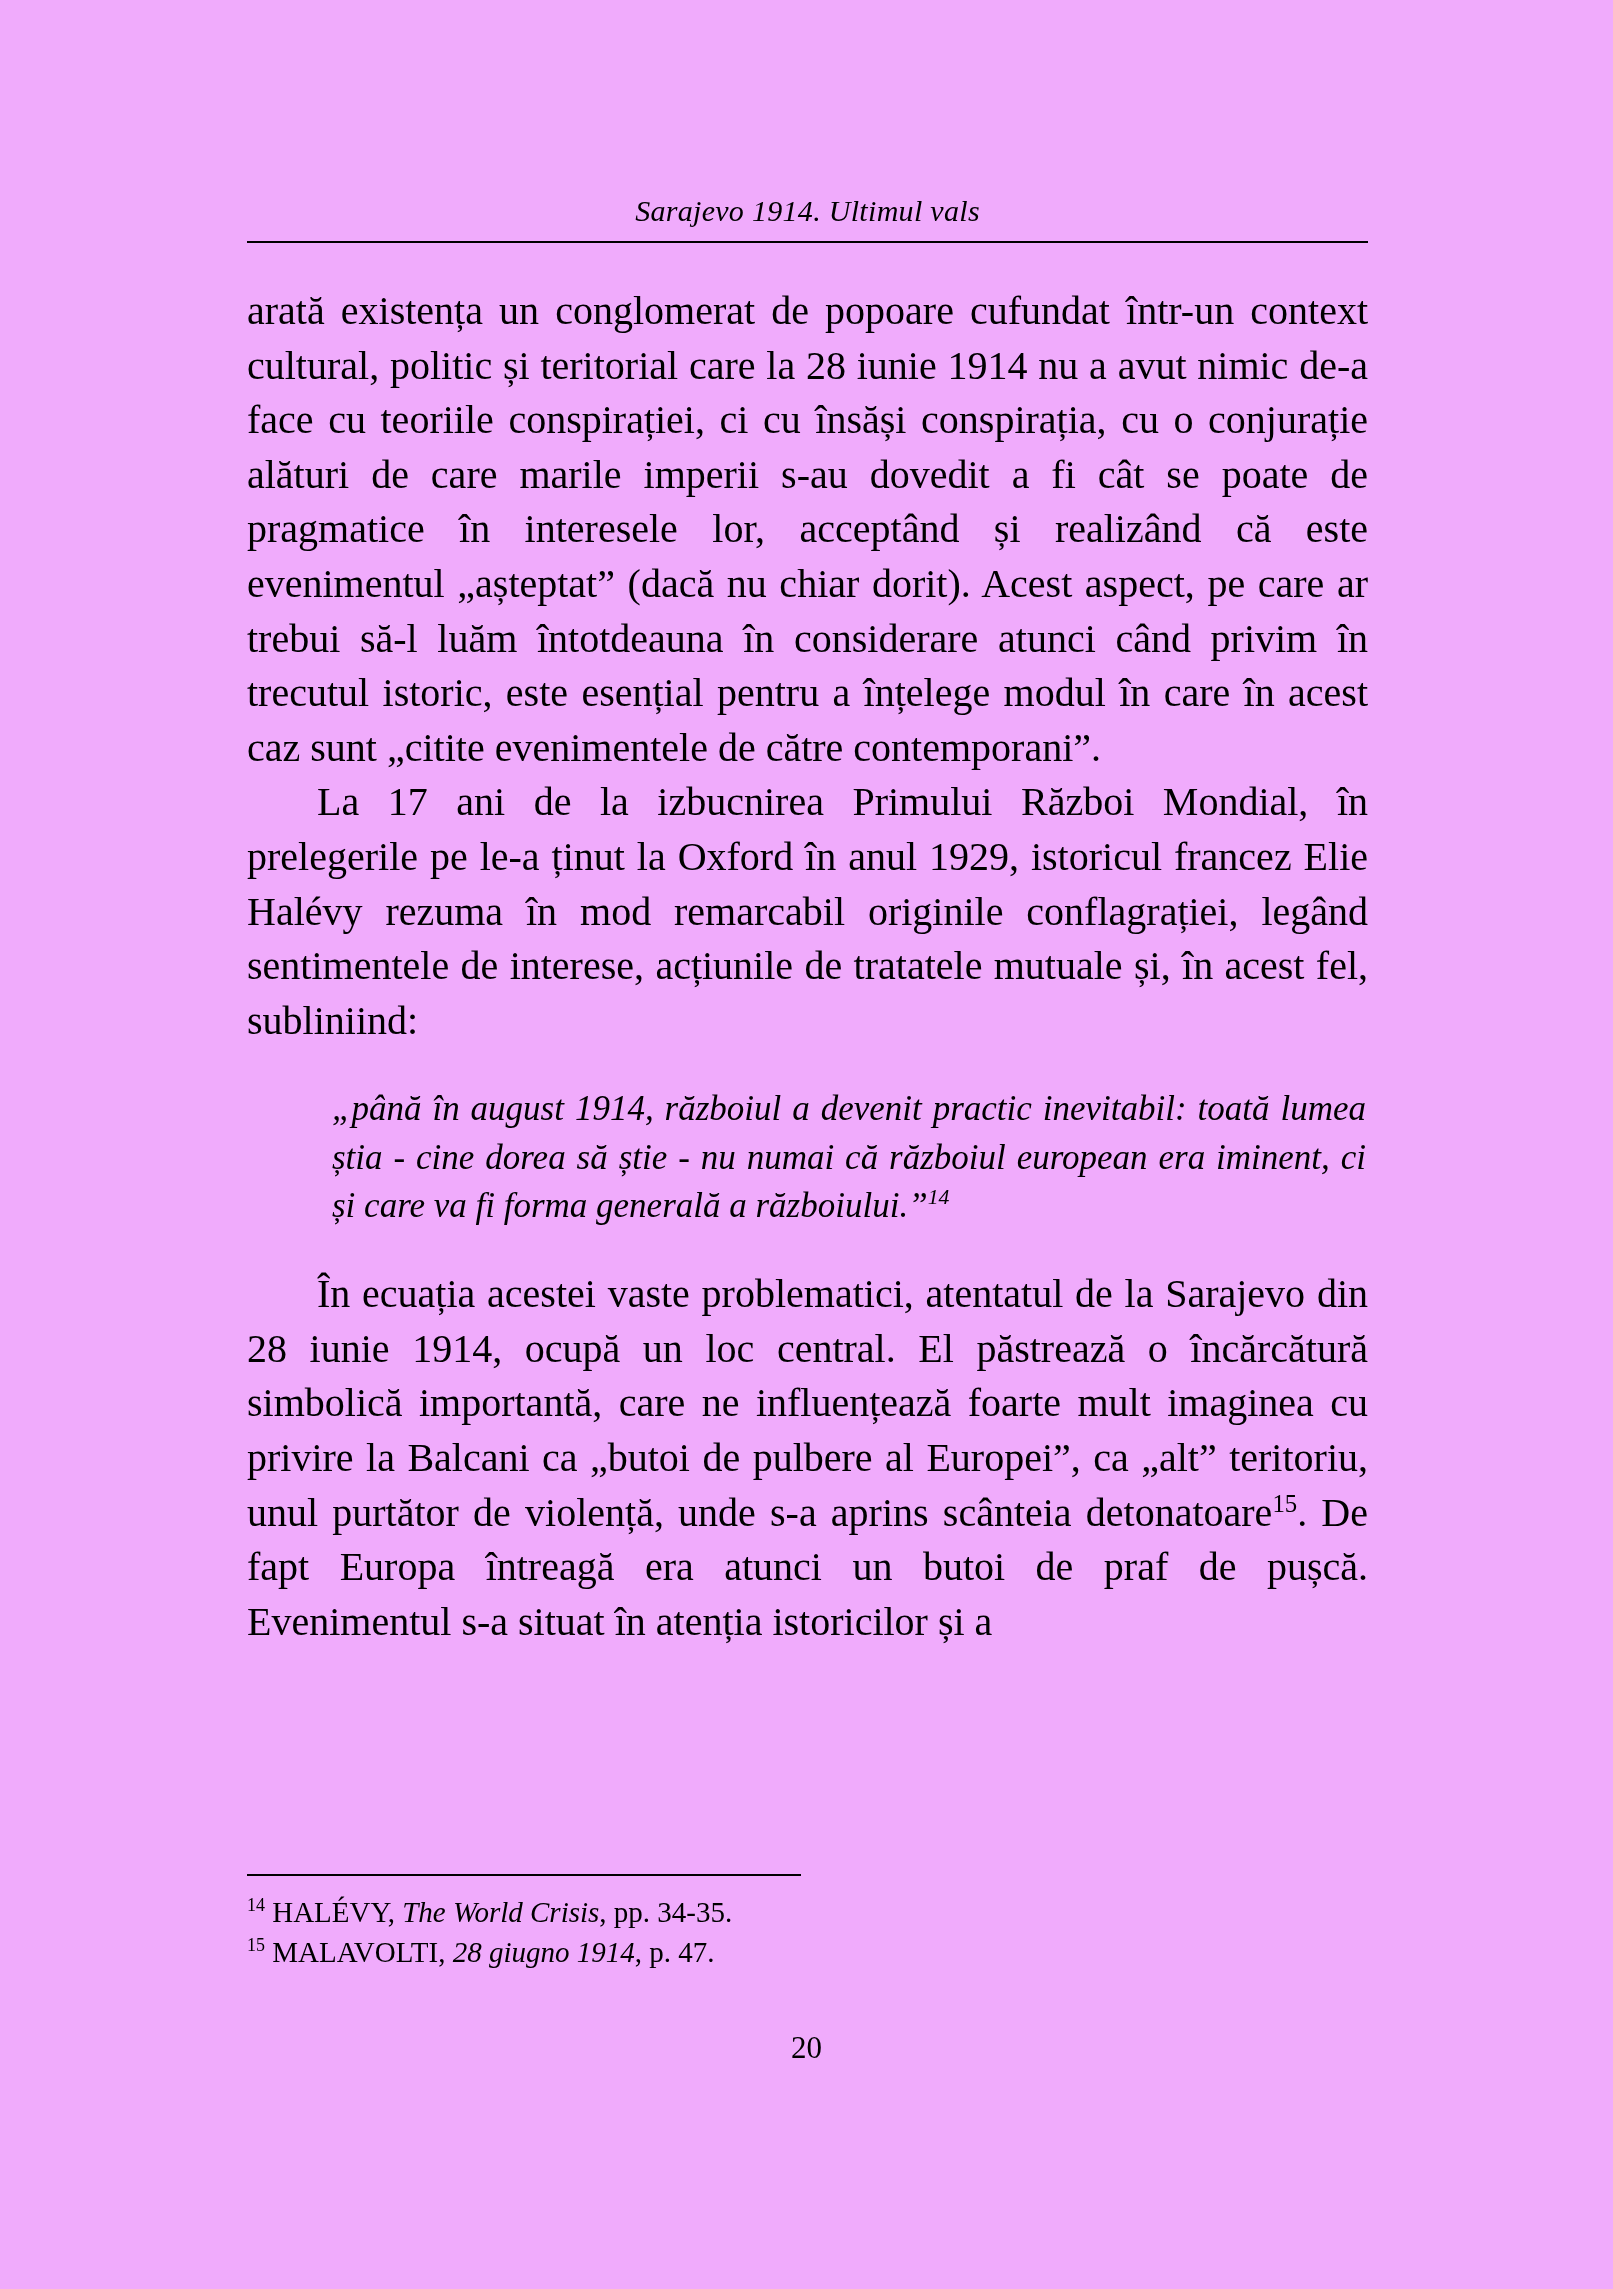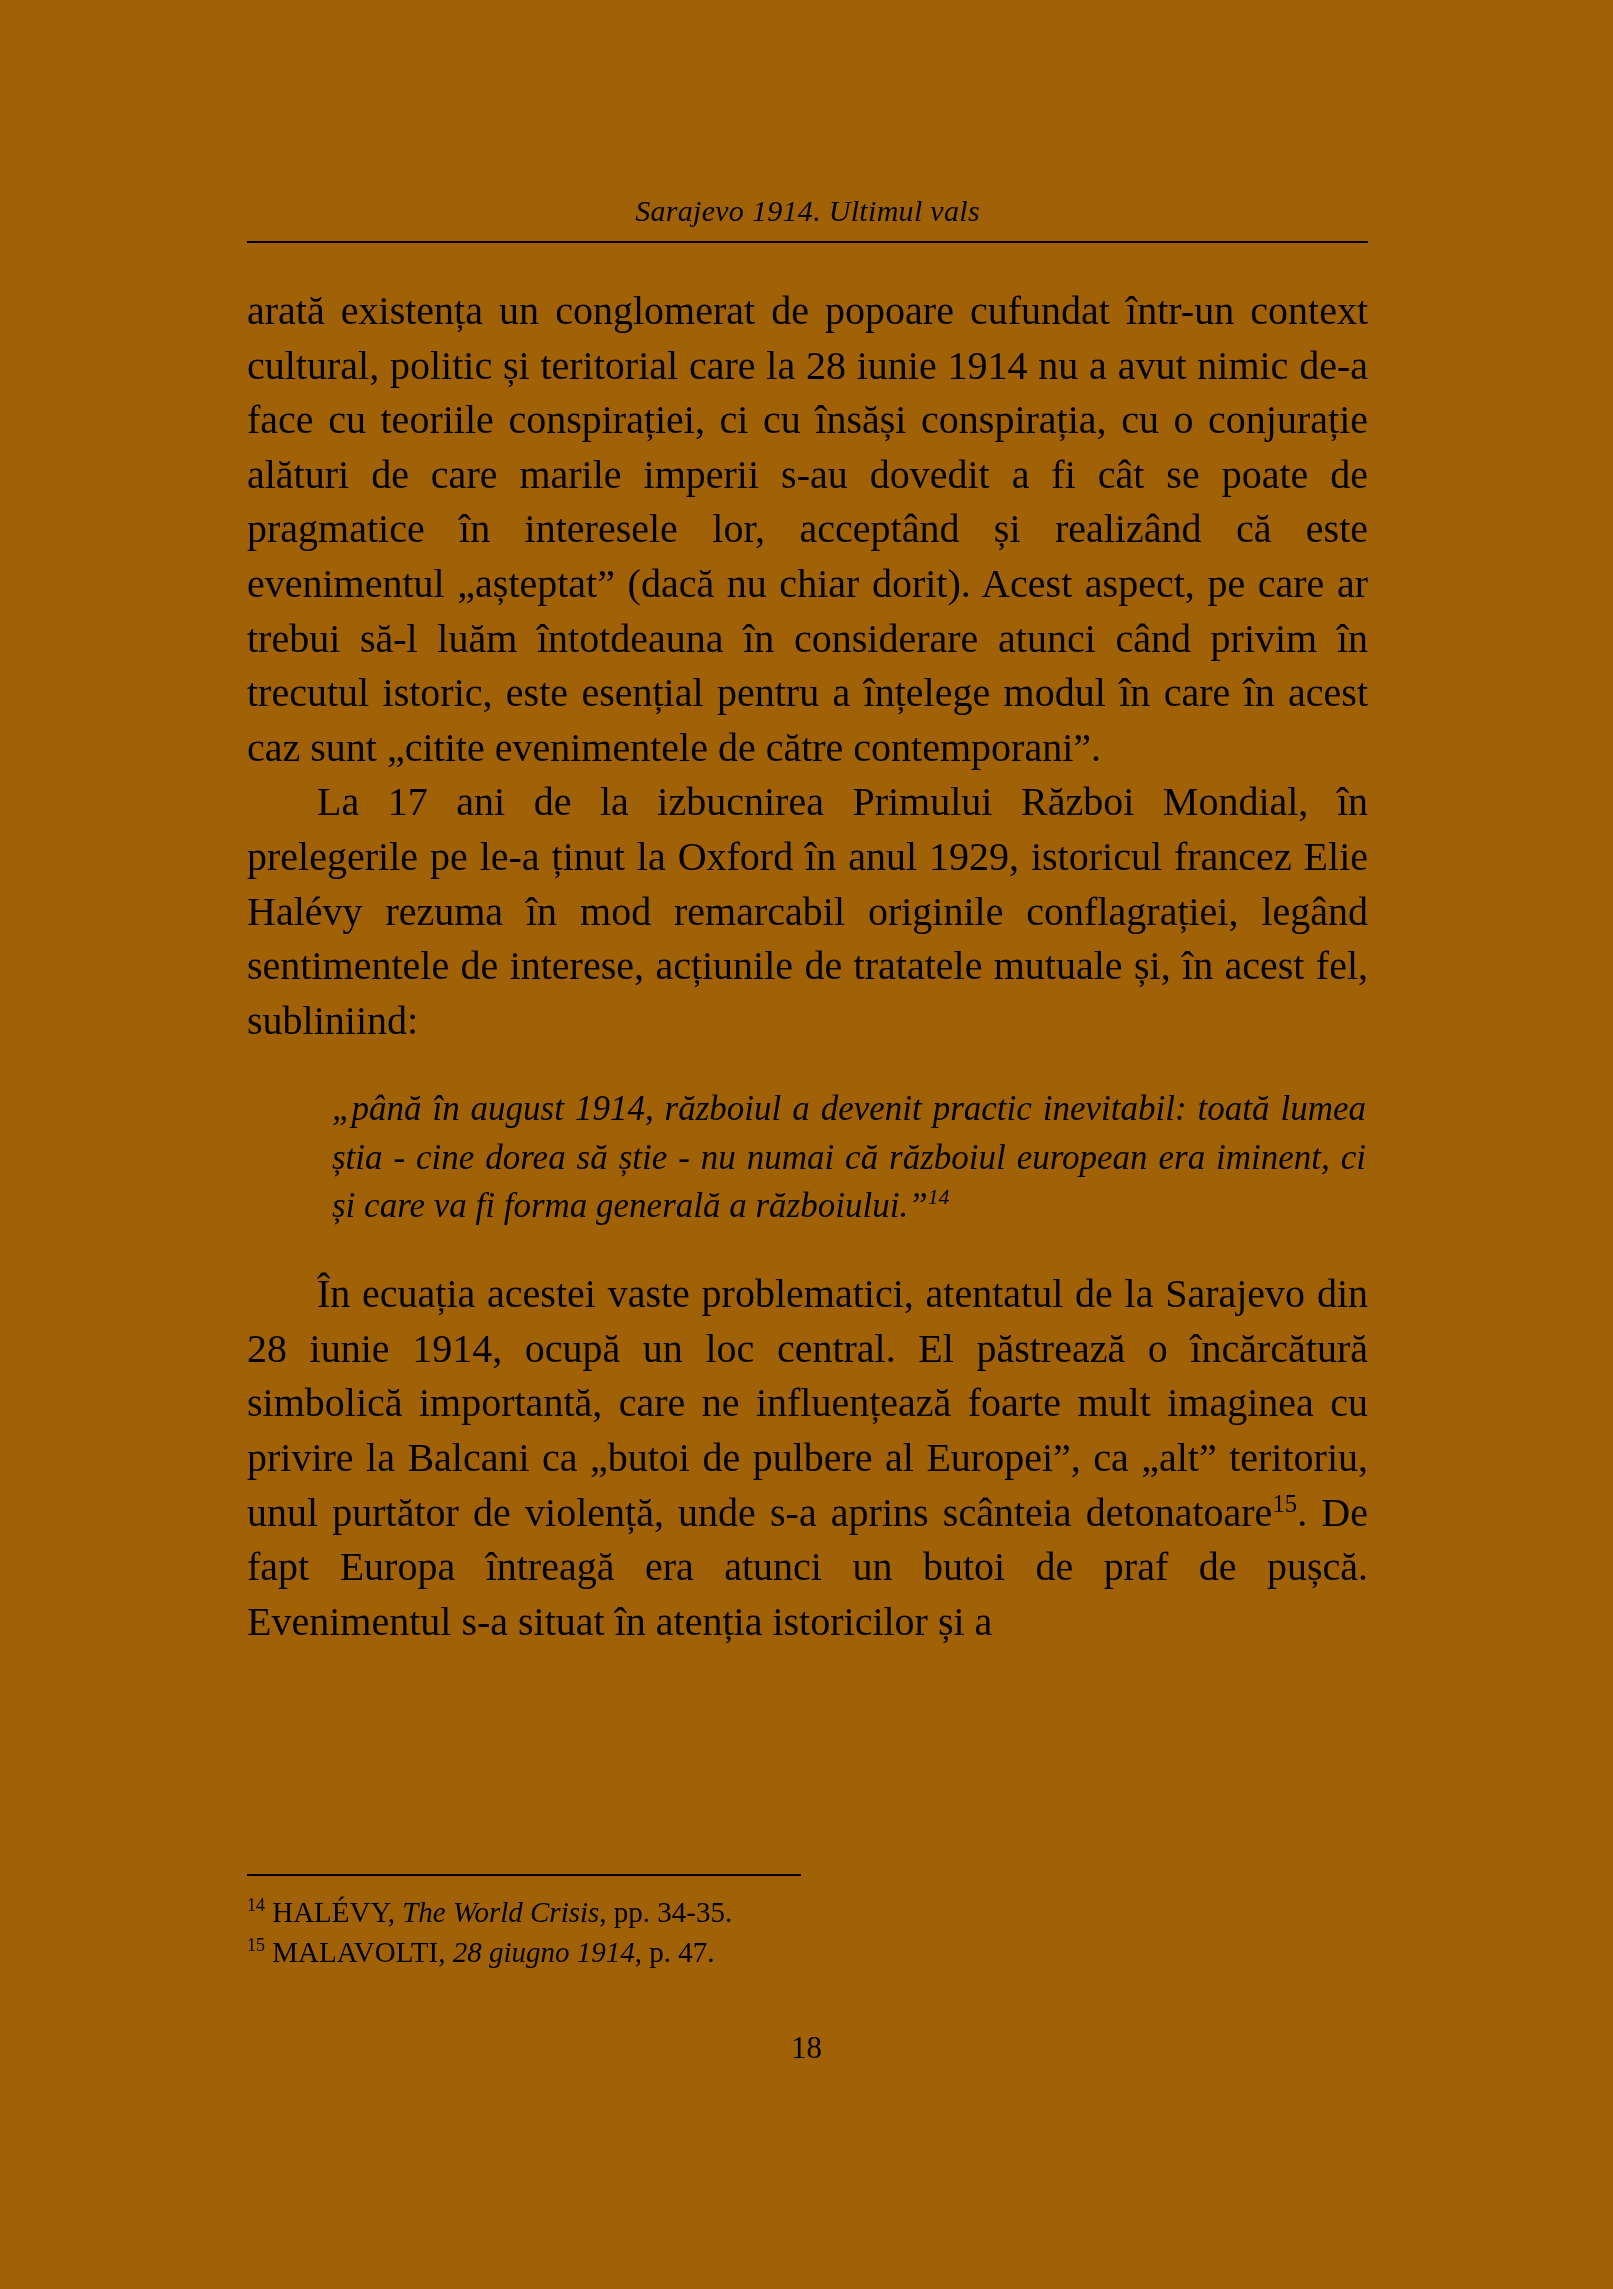--- a/index.html
+++ b/index.html
@@ -4,21 +4,21 @@
 <style>
   html, body {
     margin: 0;
     padding: 0;
     background: #ffffff;
   }
   .page {
     position: relative;
     width: 1613px;
     height: 2290px;
-    background: #a16207;
+    background: #f0abfc;
     margin: 0 auto;
     font-family: "Liberation Serif", serif;
     color: #000000;
     box-sizing: border-box;
   }
   .content {
     position: absolute;
     left: 247px;
     top: 194px;
     width: 1121px;
@@ -113,16 +113,16 @@
       <sup>14</sup>
       <span>HALÉVY, </span><i>The World Crisis</i><span>, pp. 34-35.</span>
     </p>
 
     <p class="fn">
       <sup>15</sup>
       <span>MALAVOLTI, </span><i>28 giugno 1914</i><span>, p. 47.</span>
     </p>
   </div>
 
-  <div class="page-number">18</div>
+  <div class="page-number">20</div>
 
 </div>
 
 
 </body></html>

